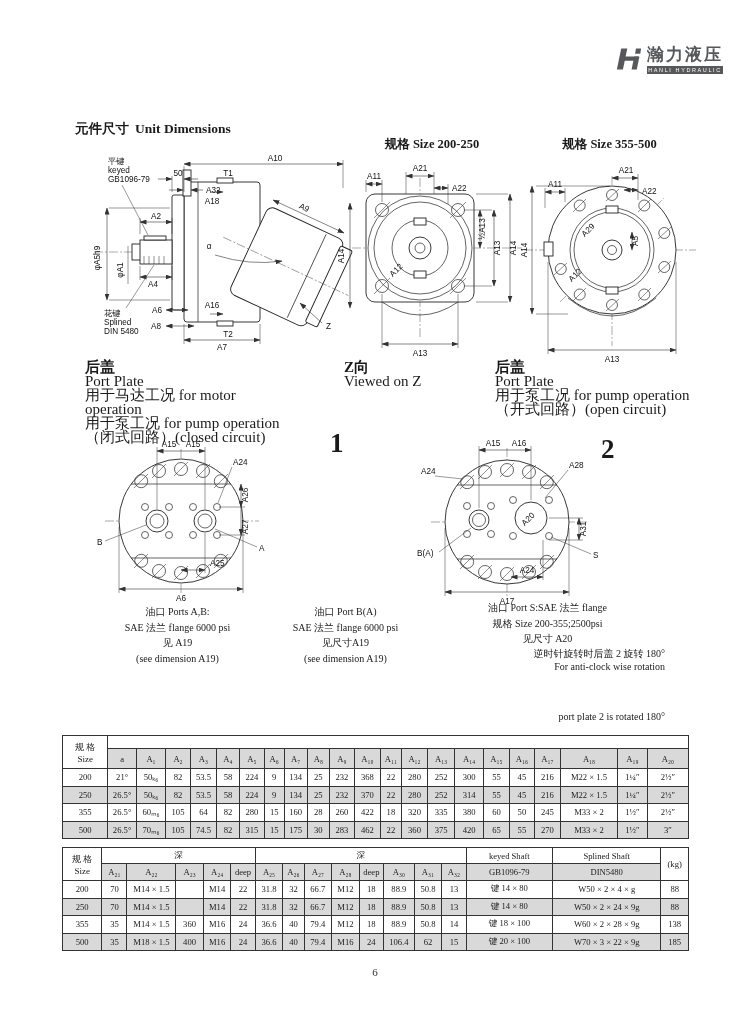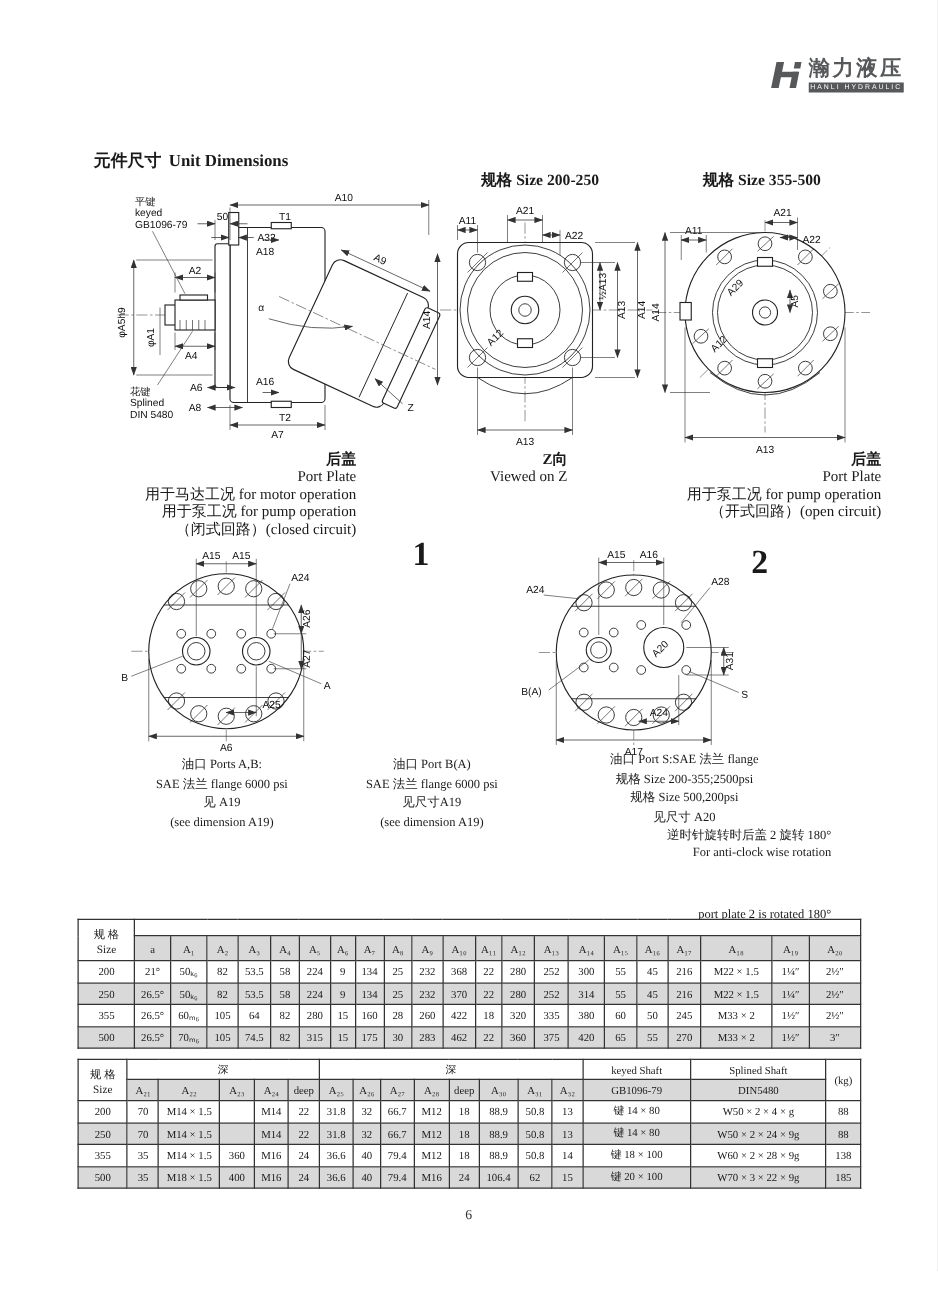--- a/index.html
+++ b/index.html
@@ -1,38 +1,38 @@
 <!DOCTYPE html>
 <html><head>
 <meta charset="utf-8">
 <style>
   html,body{margin:0;padding:0;background:#e8e8e8;}
   .page{position:relative;width:750px;height:1032px;background:#ffffff;overflow:hidden;
         font-family:"Liberation Serif",serif;color:#1a1a1a;}
   
-  .logo{position:absolute;left:616px;top:45px;display:flex;align-items:center;}
+  .logo{position:absolute;left:616px;top:45px;display:flex;align-items:flex-start;}
   .logo-text{margin-left:5px;}
   .logo-cn{font-family:"Liberation Sans",sans-serif;font-weight:bold;font-size:17px;color:#56585a;letter-spacing:2px;line-height:19px;}
   .logo-bar{margin-top:2px;background:#56585a;color:#fff;font-family:"Liberation Sans",sans-serif;
             font-size:5.5px;letter-spacing:1.6px;text-align:center;padding:1px 0 1px 0;line-height:6px;}
   
   .title{position:absolute;left:75px;top:120px;font-weight:bold;font-size:13.5px;}
   .title .t-en{margin-left:6px;}
   .dr-head{position:absolute;font-size:12.5px;font-weight:600;text-align:center;}
   
   svg{position:absolute;overflow:visible;}
   .o{fill:#fff;stroke:#222;stroke-width:0.9;}
   .o2{fill:none;stroke:#222;stroke-width:0.7;}
   .dim{stroke:#333;stroke-width:0.6;fill:none;}
   .ext{stroke:#333;stroke-width:0.5;fill:none;}
   .cl{stroke:#555;stroke-width:0.5;stroke-dasharray:9 2 2 2;fill:none;}
   .lbl{font:8.2px "Liberation Sans",sans-serif;fill:#111;}
   .hatch{stroke:#222;stroke-width:0.5;}
   
-  .cap{position:absolute;text-align:right;font-size:12px;line-height:14px;}
+  .cap{position:absolute;text-align:left;font-size:15px;line-height:14px;}
   .cap .b{font-weight:600;}
   .bignum{position:absolute;font-size:27px;font-weight:bold;}
   .note{position:absolute;text-align:center;font-size:10px;line-height:15.5px;}
   .note .ta-left{text-align:right;line-height:13.5px;}
   
   table{border-collapse:collapse;table-layout:fixed;width:100%;}
   .twrap{position:absolute;left:62px;width:627px;}
   th,td{border:1px solid #333;text-align:center;vertical-align:middle;
         font-size:8.6px;font-weight:normal;padding:0;overflow:hidden;white-space:nowrap;}
   .t1 .r-top th{height:12px;background:#fff;}
@@ -478,21 +478,20 @@
   </div>
   <div class="note" style="left:268px;top:604px;width:155px;">
     <div>油口 Port B(A)</div>
     <div>SAE 法兰 flange 6000 psi</div>
     <div>见尺寸A19</div>
     <div>(see dimension A19)</div>
   </div>
   <div class="note" style="left:430px;top:600px;width:235px;">
     <div>油口 Port S:SAE 法兰 flange</div>
     <div>规格 Size 200-355;2500psi</div>
-    <div>规格 Size 500,200psi</div>
     <div>见尺寸 A20</div>
     <div class="ta-left" style="padding-left:32px;">逆时针旋转时后盖 2 旋转 180°</div>
     <div class="ta-left" style="padding-left:32px;">For anti-clock wise rotation</div>
     <div class="ta-left" style="padding-left:32px;margin-top:36px;">port plate 2 is rotated 180°</div>
   </div>
 
   <div class="twrap" style="top:735px;">
     <table class="t1">
       <colgroup>
         <col style="width:7.3%">

